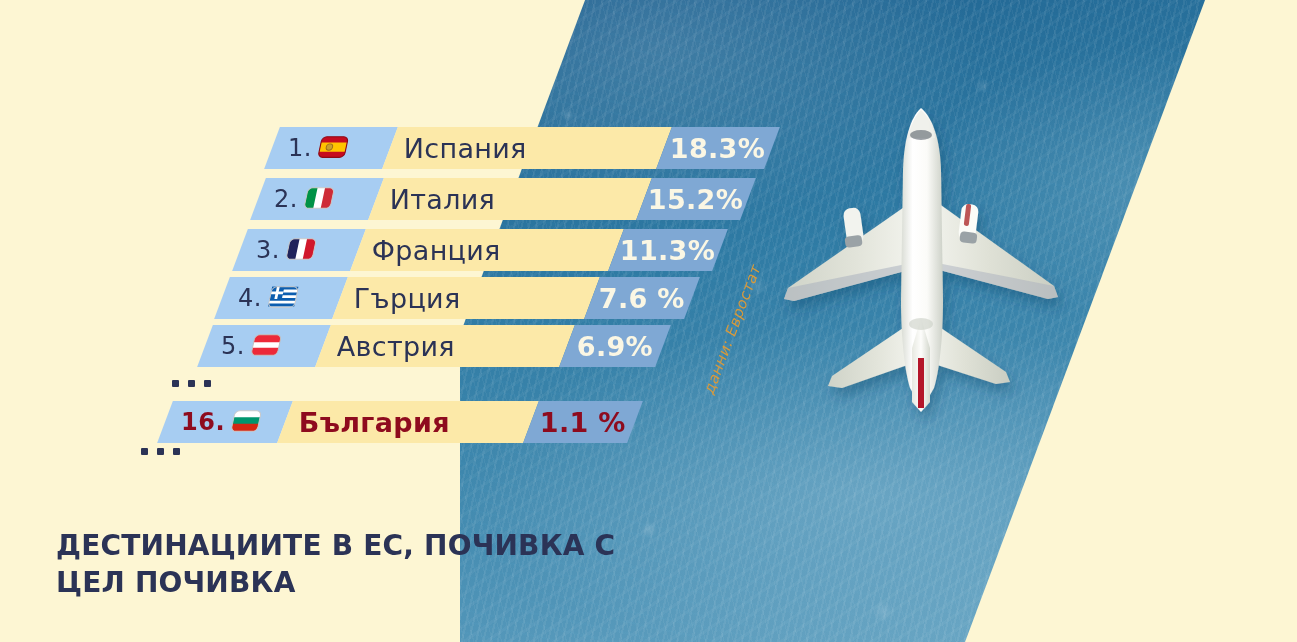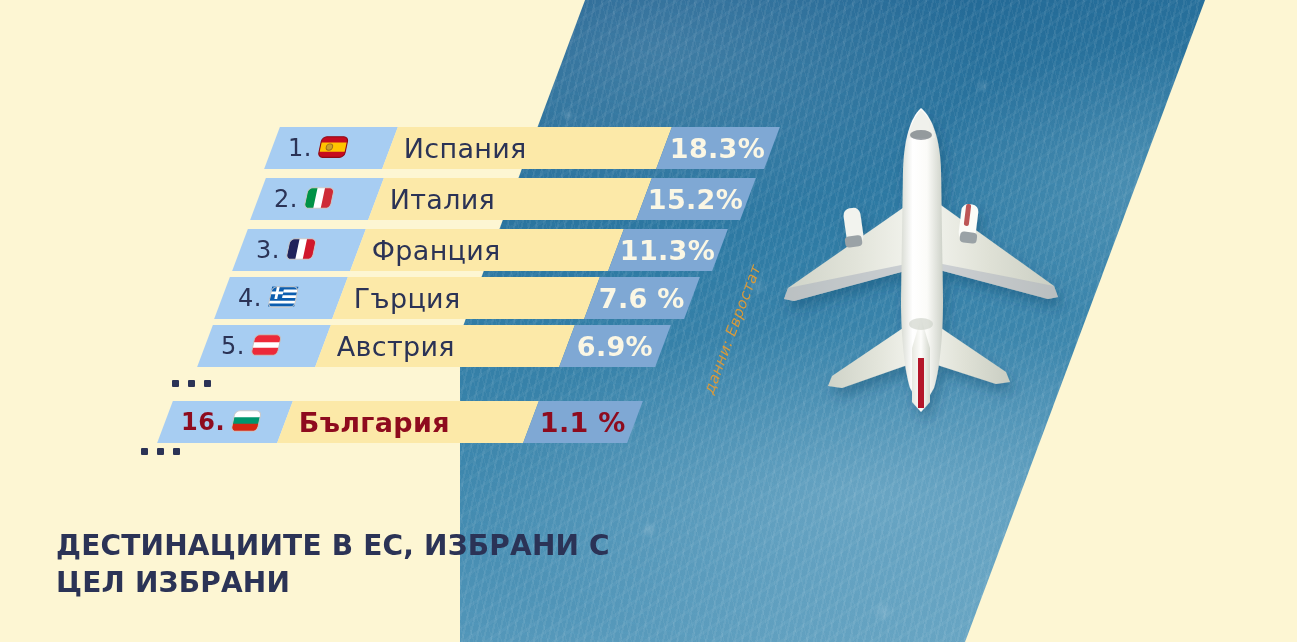--- a/index.html
+++ b/index.html
@@ -351,17 +351,17 @@
       </div>
     </div>
 
     <div class="ellipsis" style="left:141px;top:448px;">
       <i></i>
       <i></i>
       <i></i>
     </div>
   </div>
 
-  <div class="title">ДЕСТИНАЦИИТЕ В ЕС, ИЗБРАНИ С ЦЕЛ ИЗБРАНИ</div>
+  <div class="title">ДЕСТИНАЦИИТЕ В ЕС, ПОЧИВКА С ЦЕЛ ПОЧИВКА</div>
 
   <div class="source">данни: Евростат</div>
 
 </div>
 
 </body></html>

